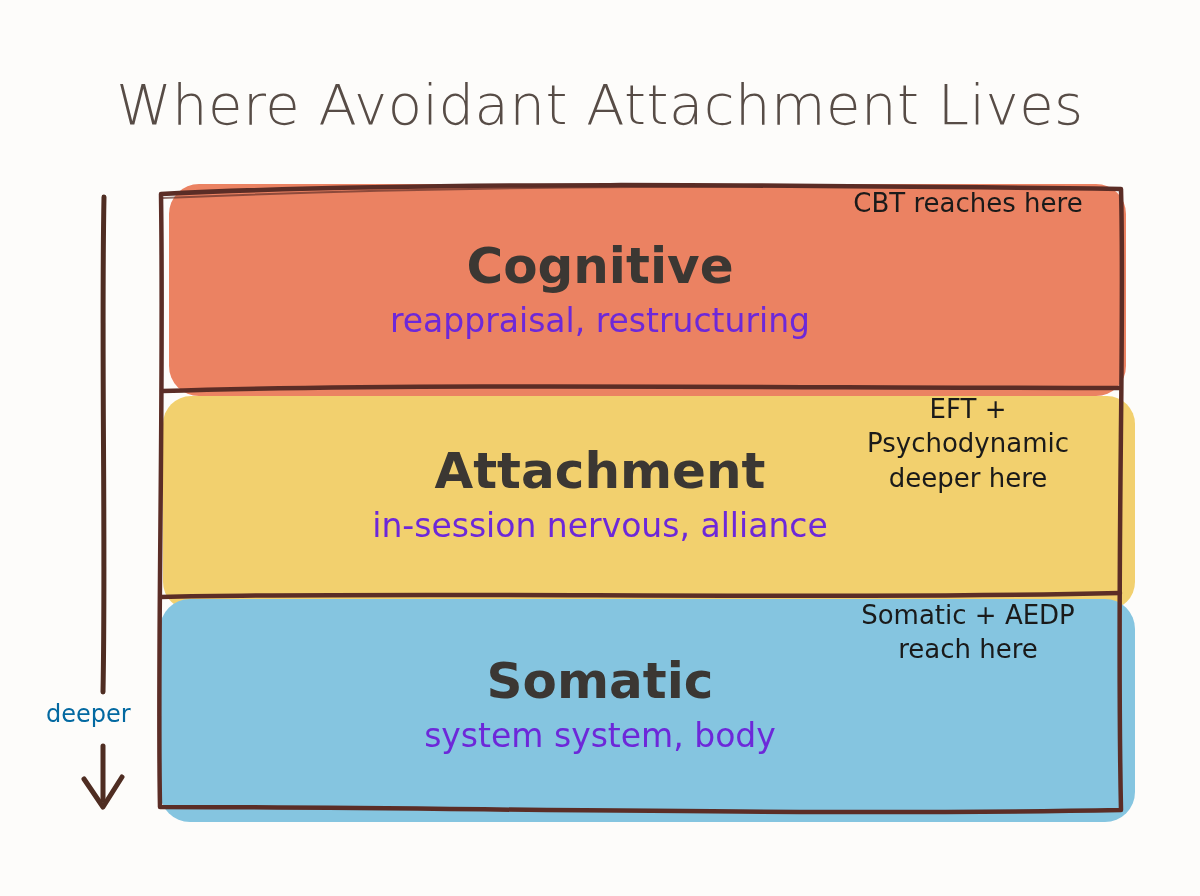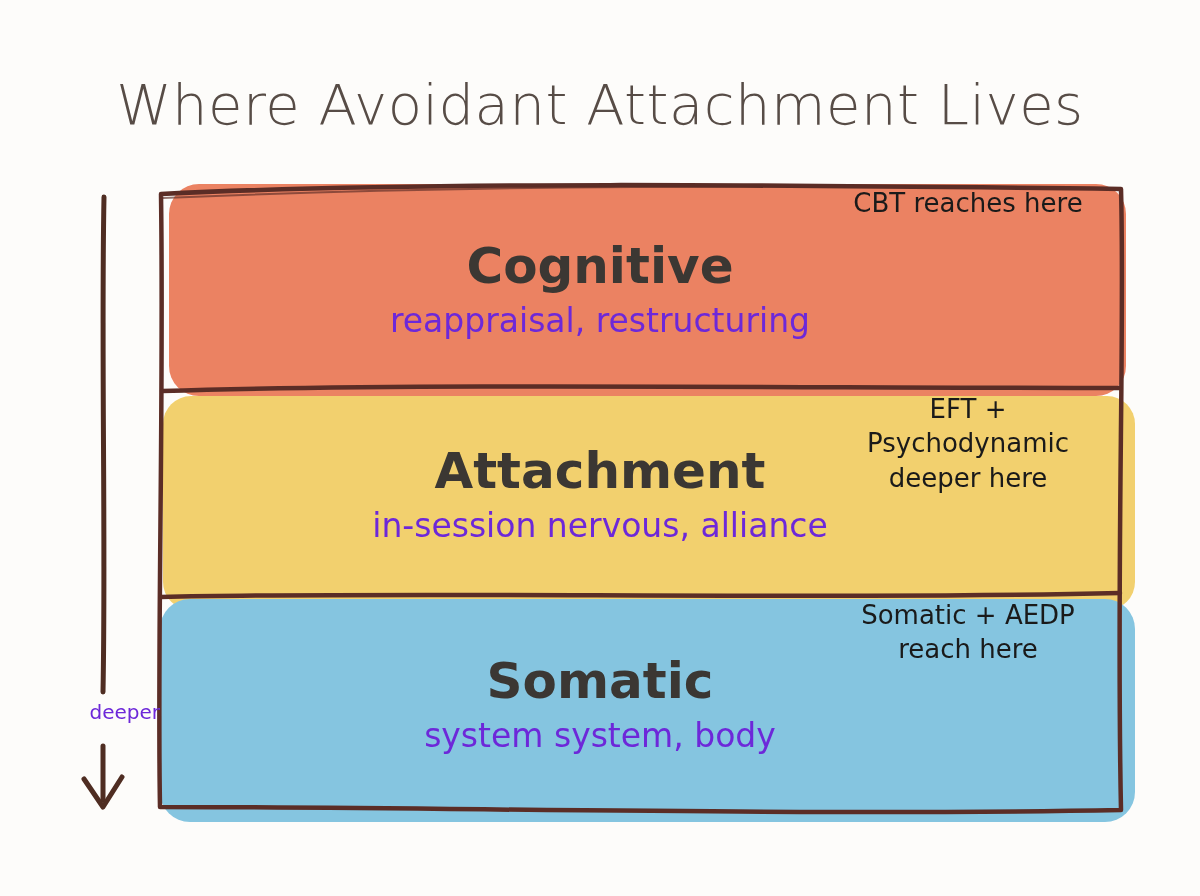--- a/index.html
+++ b/index.html
@@ -50,24 +50,24 @@
   .layer-annotation{
     font-size:26px;
     font-weight:500;
     line-height:1.32;
     color:#1a1a1a;
     text-align:center;
     white-space:pre-line;
   }
   .depth-label{
     position:absolute;left:46px;top:700px;width:114px;
-    text-align:right;
-    font-size:20px;
+    text-align:left;
+    font-size:24px;
     font-weight:400;
-    color:#6d28d9;
+    color:#0369a1;
   }
 </style>
 </head>
 <body>
 
 <div class="canvas">
 
   <h1 class="page-title">Where Avoidant Attachment Lives</h1>
 
   <svg class="shapes" width="1200" height="896" viewBox="0 0 1200 896">

